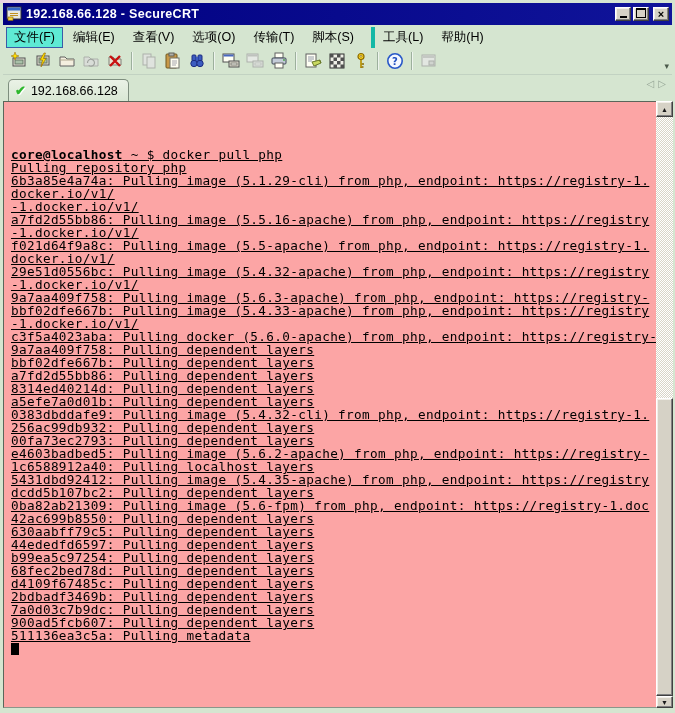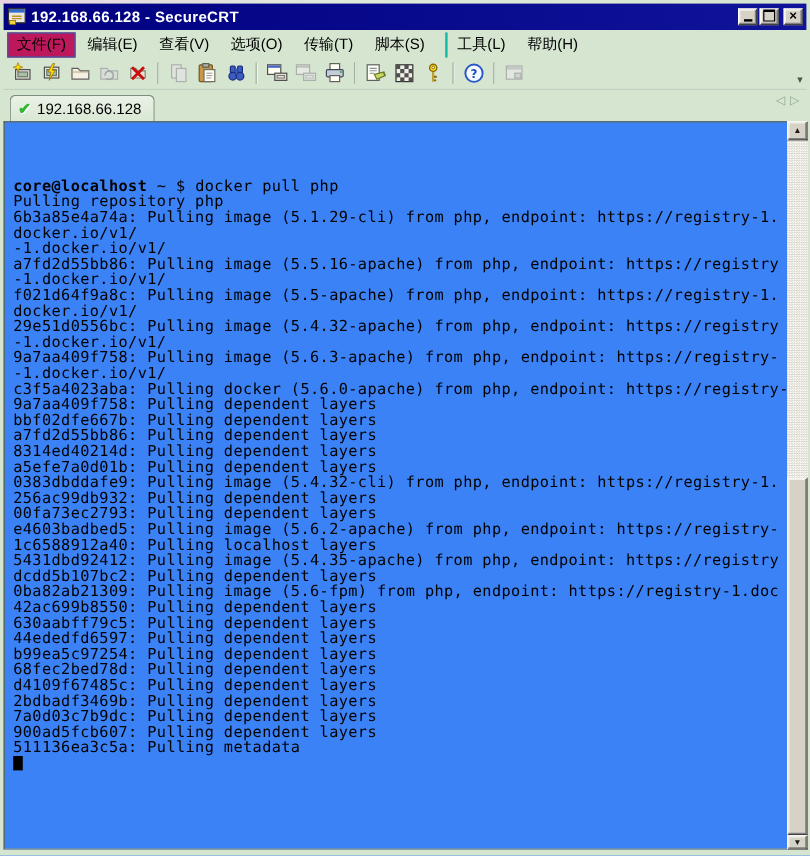--- a/index.html
+++ b/index.html
@@ -25,22 +25,22 @@
     box-shadow:inset -1px -1px 0 #808080,inset 1px 1px 0 #f2efe8;
     display:flex;align-items:flex-end;justify-content:center;
     font-size:10px;line-height:10px;color:#000;box-sizing:border-box;cursor:default;}
   .win-btn.close{margin-left:2px;align-items:center;font-weight:bold;font-size:11px;}
   .glyph-min{width:7px;height:2px;background:#000;margin-bottom:2px;}
   .glyph-max{width:8px;height:7px;border:1px solid #000;border-top:2px solid #000;margin-bottom:2px;}
   
   .menubar{position:absolute;left:3px;top:26px;width:669px;height:22px;
     display:flex;align-items:center;font-size:12.5px;color:#000;padding-left:2px;box-sizing:border-box;}
   .menu-item{padding:2px 8px;margin:0 1px;white-space:nowrap;cursor:default;}
-  .menu-item.highlighted{border:1px solid #3a5ca8;padding:1px 7px;background:#be185d;}
-  .menu-item.sep-before{border-left:2px solid #14b8a6;margin-left:8px;text-align:center;}
+  .menu-item.highlighted{border:1px solid #3a5ca8;padding:1px 7px;background:#5eead4;}
+  .menu-item.sep-before{border-left:4px solid #14b8a6;margin-left:8px;text-align:center;}
   
   .toolbar{position:absolute;left:3px;top:48px;width:669px;height:27px;
     display:flex;align-items:center;padding-left:4px;box-sizing:border-box;
     border-bottom:1px solid #c2d2c2;}
   .ticon{width:24px;height:22px;display:flex;align-items:center;justify-content:center;cursor:default;}
   .ticon svg{width:18px;height:18px;}
   .ticon.disabled{filter:grayscale(1);opacity:.75;}
   .tsep{width:1px;height:18px;background:#9db09d;border-right:1px solid #eef4ee;margin:0 4px;}
   .toolbar-overflow{position:absolute;right:3px;bottom:3px;font-size:9px;color:#4a5a4a;line-height:9px;}
   
@@ -48,23 +48,23 @@
   .tab{position:absolute;left:5px;bottom:0;height:22px;min-width:108px;
     background:linear-gradient(#eaf2e6,#d9e7d4);
     border:1px solid #7e8e7e;border-bottom:none;border-radius:5px 5px 0 0;
     display:flex;align-items:center;padding:0 10px 0 6px;box-sizing:border-box;
     font-size:12.5px;color:#000;cursor:default;}
   .tab-check{color:#2eb82e;font-size:13px;font-weight:bold;margin-right:5px;
     text-shadow:1px 1px 0 #ffffff;}
   .tab-scroll{position:absolute;right:2px;top:3px;font-size:10px;color:#96a696;letter-spacing:4px;}
   
   .terminal{position:absolute;left:3px;top:101px;width:653px;height:607px;
-    background:#3b82f6;box-sizing:border-box;
+    background:#fca5a5;box-sizing:border-box;
     border-top:1px solid #5a665a;border-left:1px solid #5a665a;border-bottom:1px solid #8a968a;
-    overflow:hidden;}
+    overflow:hidden;text-decoration:underline;}
   .term-pad{padding:46px 0 0 7px;}
   .line{font-family:"DejaVu Sans Mono","Liberation Mono",monospace;
     font-size:12.7px;line-height:13px;height:13px;letter-spacing:.34px;
     color:#000;white-space:pre;}
   .line .bold{font-weight:bold;}
   .cursor{display:inline-block;width:8px;height:12px;background:#000;vertical-align:bottom;}
   
   .vscroll{position:absolute;left:656px;top:101px;width:17px;height:607px;
     background:#ece9df;
     background-image:repeating-conic-gradient(#ffffff 0 25%,#d9d5c7 0 50%);
@@ -269,20 +269,21 @@
         <div class="line"><span>6b3a85e4a74a: Pulling image (5.1.29-cli) from php, endpoint: https://registry-1.</span></div>
         <div class="line"><span>docker.io/v1/</span></div>
         <div class="line"><span>-1.docker.io/v1/</span></div>
         <div class="line"><span>a7fd2d55bb86: Pulling image (5.5.16-apache) from php, endpoint: https://registry</span></div>
         <div class="line"><span>-1.docker.io/v1/</span></div>
         <div class="line"><span>f021d64f9a8c: Pulling image (5.5-apache) from php, endpoint: https://registry-1.</span></div>
         <div class="line"><span>docker.io/v1/</span></div>
         <div class="line"><span>29e51d0556bc: Pulling image (5.4.32-apache) from php, endpoint: https://registry</span></div>
         <div class="line"><span>-1.docker.io/v1/</span></div>
         <div class="line"><span>9a7aa409f758: Pulling image (5.6.3-apache) from php, endpoint: https://registry-</span></div>
+        <div class="line"><span>bbf02dfe667b: Pulling image (5.4.33-apache) from php, endpoint: https://registry</span></div>
         <div class="line"><span>-1.docker.io/v1/</span></div>
         <div class="line"><span>c3f5a4023aba: Pulling docker (5.6.0-apache) from php, endpoint: https://registry-</span></div>
         <div class="line"><span>9a7aa409f758: Pulling dependent layers</span></div>
         <div class="line"><span>bbf02dfe667b: Pulling dependent layers</span></div>
         <div class="line"><span>a7fd2d55bb86: Pulling dependent layers</span></div>
         <div class="line"><span>8314ed40214d: Pulling dependent layers</span></div>
         <div class="line"><span>a5efe7a0d01b: Pulling dependent layers</span></div>
         <div class="line"><span>0383dbddafe9: Pulling image (5.4.32-cli) from php, endpoint: https://registry-1.</span></div>
         <div class="line"><span>256ac99db932: Pulling dependent layers</span></div>
         <div class="line"><span>00fa73ec2793: Pulling dependent layers</span></div>

